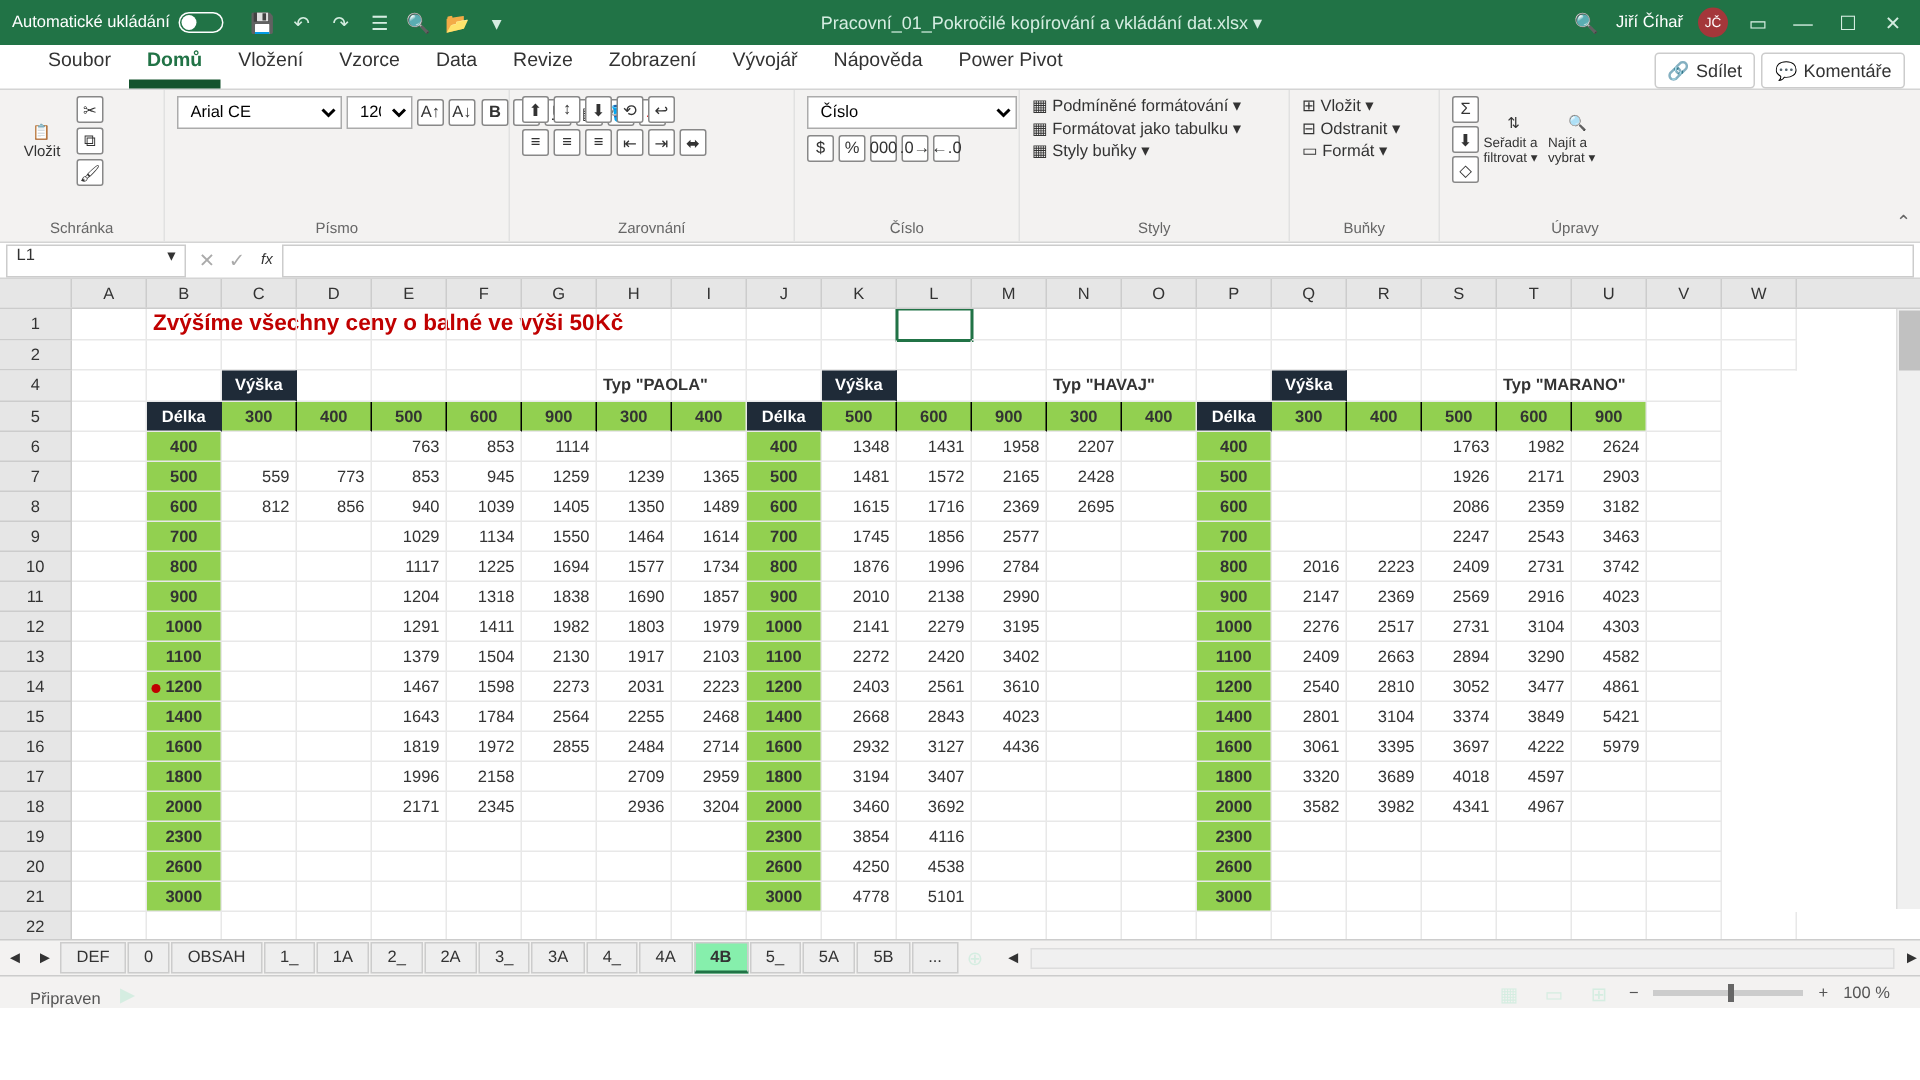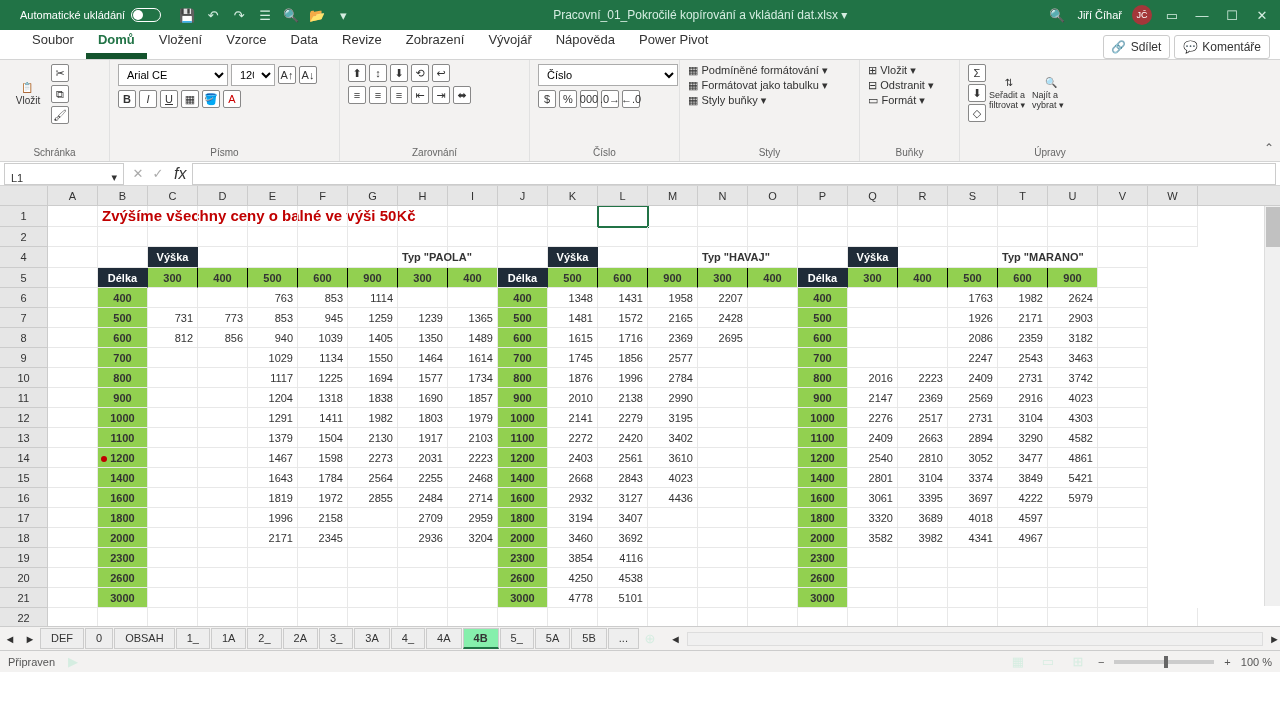--- a/index.html
+++ b/index.html
@@ -1,18 +1,18 @@
 <!DOCTYPE html>
 <html><head>
 <meta charset="utf-8">
 <style>
 * { margin:0; padding:0; box-sizing:border-box; font-family:"Segoe UI",Arial,sans-serif; }
 body { width:1280px; height:720px; background:#fff; overflow:hidden; font-size:12px; color:#333; }
 .titlebar { height:30px; background:#217346; display:flex; align-items:center; color:#fff; padding:0 8px; gap:10px; }
-.titlebar .autosave { display:flex; align-items:center; gap:6px; font-size:11px;margin-left:12px; }
+.titlebar .autosave { display:flex; align-items:center; gap:6px; font-size:11px; }
 .toggle { width:30px; height:14px; border:1px solid #fff; border-radius:7px; position:relative; }
 .toggle::after { content:""; width:10px; height:10px; background:#fff; border-radius:50%; position:absolute; left:1px; top:1px; }
 .titlebar .qat { display:flex; gap:6px; margin-left:6px; }
 .ticon { width:20px; height:20px; display:flex; align-items:center; justify-content:center; font-size:13px; color:#d5ede1; cursor:pointer; }
 .titlebar .filename { flex:1; text-align:center; font-size:12px; color:#d5ede1; }
 .titlebar .right { display:flex; align-items:center; gap:10px; font-size:11px; }
 .avatar { width:20px; height:20px; border-radius:50%; background:#a4373a; display:flex; align-items:center; justify-content:center; font-size:9px; color:#fff; }
 .menubar { height:30px; display:flex; align-items:flex-end; border-bottom:1px solid #d4d4d4; padding-left:20px; gap:0; }
 .menubar .mitem { padding:6px 12px; font-size:13px; cursor:pointer; }
 .menubar .mitem.active { border-bottom:6px solid #14532d; color:#217346; font-weight:600; }
@@ -20,22 +20,22 @@
 .rbtn { padding:4px 8px; border:1px solid #ccc; border-radius:3px; font-size:12px; cursor:pointer; display:flex; align-items:center; gap:4px; }
 .ribbon { height:102px; background:#f3f2f1; border-bottom:1px solid #d4d4d4; display:flex; position:relative; }
 .rgroup { border-right:1px solid #e1e1e1; padding:4px 8px 2px; display:flex; flex-direction:column; justify-content:space-between; }
 .rgroup .glabel { font-size:10px; text-align:center; color:#666; padding-bottom:1px; }
 .rrow { display:flex; gap:3px; align-items:center; }
 .rbtn-lg { width:40px; height:56px; display:flex; flex-direction:column; align-items:center; justify-content:center; gap:2px; font-size:10px; cursor:pointer; }
 .ricon { width:18px; height:18px; border:1px solid #888; border-radius:2px; display:inline-flex; align-items:center; justify-content:center; font-size:11px; cursor:pointer; background:#fff; }
 .sel { height:22px; border:1px solid #ababab; background:#fff; font-size:11px; padding:0 4px; }
 .collapse { position:absolute; right:6px; bottom:6px; font-size:12px; color:#666; cursor:pointer; }
 .fxbar { height:24px; border-bottom:1px solid #d4d4d4; display:flex; align-items:center; }
-.namebox { width:120px; height:22px; border:1px solid #ccc; margin:0 4px; padding:0 6px; font-size:11px; display:flex; align-items:flex-end; justify-content:space-between; }
-.fxlabel { margin:0 6px; font-style:italic; font-size:16px; }
+.namebox { width:120px; height:22px; border:1px solid #ccc; margin:0 4px; padding:0 6px; font-size:11px; display:flex; align-items:flex-start; justify-content:space-between; }
+.fxlabel { margin:0 6px; font-style:italic; font-size:10px; }
 .fxinput { flex:1; height:22px; border:1px solid #ccc; margin-right:4px; }
 .grid-area { position:relative; height:440px; overflow:hidden; }
 .colheads { display:flex; height:20px; background:#e6e6e6; border-bottom:1px solid #ccc; }
 .corner { width:48px; background:#e6e6e6; border-right:1px solid #ccc; flex-shrink:0; }
 .ch { width:50px; text-align:center; font-size:11px; border-right:1px solid #ccc; line-height:20px; color:#333; flex-shrink:0; }
 .rows { display:flex; flex-direction:column; height:420px; overflow:hidden; }
 .row { display:flex; height:20px; }
 .row.tall { height:22px; }
 .rh { width:48px; background:#e6e6e6; border-right:1px solid #ccc; border-bottom:1px solid #ccc; text-align:center; font-size:11px; line-height:20px; flex-shrink:0; }
 .cell { width:50px; border-right:1px solid #e8e8e8; border-bottom:1px solid #e8e8e8; font-size:11px; padding:0 4px; text-align:right; line-height:20px; overflow:hidden; flex-shrink:0; white-space:nowrap; }
@@ -46,21 +46,21 @@
 .cell.hdr-green.last { border-right:1px solid #e8e8e8; }
 .cell.side-green { background:#92d050; font-weight:bold; text-align:center; }
 .cell.selected { outline:2px solid #217346; outline-offset:-1px; }
 .vscroll { position:absolute; right:0; top:20px; width:16px; height:400px; background:#f0f0f0; border-left:1px solid #ddd; }
 .vthumb { width:14px; height:40px; background:#c1c1c1; margin:1px auto; }
 .tabs { height:24px; display:flex; align-items:center; border-top:1px solid #ccc; background:#f3f2f1; font-size:11px; }
 .tabnav { width:40px; display:flex; justify-content:space-around; align-items:center; }
 .tab { padding:3px 10px; border:1px solid #ccc; background:#eee; margin-right:1px; cursor:pointer; }
 .tab.active { background:#86efac; border-bottom:2px solid #217346; font-weight:600; }
 .hscroll { flex:1; height:14px; background:#f0f0f0; margin:0 6px; border:1px solid #ddd; }
-.status { height:22px; background:#f3f2f1; border-top:1px solid #ccc; display:flex; align-items:center; padding:0 8px; font-size:11px; color:#555; }
+.status { height:22px; background:#f3f2f1; border-top:1px solid #ccc; display:flex; align-items:flex-end; padding:0 20px; font-size:11px; color:#555; }
 .status .right { margin-left:auto; display:flex; gap:10px; align-items:center; }
 .zoom-slider { width:100px; height:4px; background:#ccc; position:relative; }
 .zoom-slider::after { content:""; position:absolute; left:50%; top:-4px; width:4px; height:12px; background:#666; }
 .red-mark { position:relative; }
 .red-mark::before { content:""; position:absolute; left:3px; top:8px; width:6px; height:6px; background:#c00000; border-radius:50%; }
 </style>
 </head>
 <body>
 
 <div class="titlebar">
@@ -114,21 +114,21 @@
       <div class="rbtn-lg">📋<br><span>Vložit</span></div>
       <div style="display:flex;flex-direction:column;gap:3px">
         <span class="ricon">✂</span>
         <span class="ricon">⧉</span>
         <span class="ricon">🖌</span>
       </div>
     </div>
     <div class="glabel">Schránka</div>
   </div>
   <div class="rgroup" style="width:230px">
-    <div style="display:flex;flex-direction:column;gap:4px">
+    <div style="display:flex;flex-direction:row;gap:4px">
       <div class="rrow">
         <select class="sel" style="width:110px"><option>Arial CE</option></select>
         <select class="sel" style="width:44px"><option>120</option></select>
         <span class="ricon">A↑</span>
         <span class="ricon">A↓</span>
       </div>
       <div class="rrow">
         <span class="ricon" style="font-weight:bold">B</span>
         <span class="ricon" style="font-style:italic">I</span>
         <span class="ricon" style="text-decoration:underline">U</span>
@@ -366,21 +366,21 @@
         <div class="cell"></div>
         <div class="cell">1763</div>
         <div class="cell">1982</div>
         <div class="cell">2624</div>
         <div class="cell"></div>
       </div>
       <div class="row">
         <div class="rh">7</div>
         <div class="cell"></div>
         <div class="cell side-green">500</div>
-        <div class="cell">731</div>
+        <div class="cell">559</div>
         <div class="cell">773</div>
         <div class="cell">853</div>
         <div class="cell">945</div>
         <div class="cell">1259</div>
         <div class="cell">1239</div>
         <div class="cell">1365</div>
         <div class="cell side-green">500</div>
         <div class="cell">1481</div>
         <div class="cell">1572</div>
         <div class="cell">2165</div>

